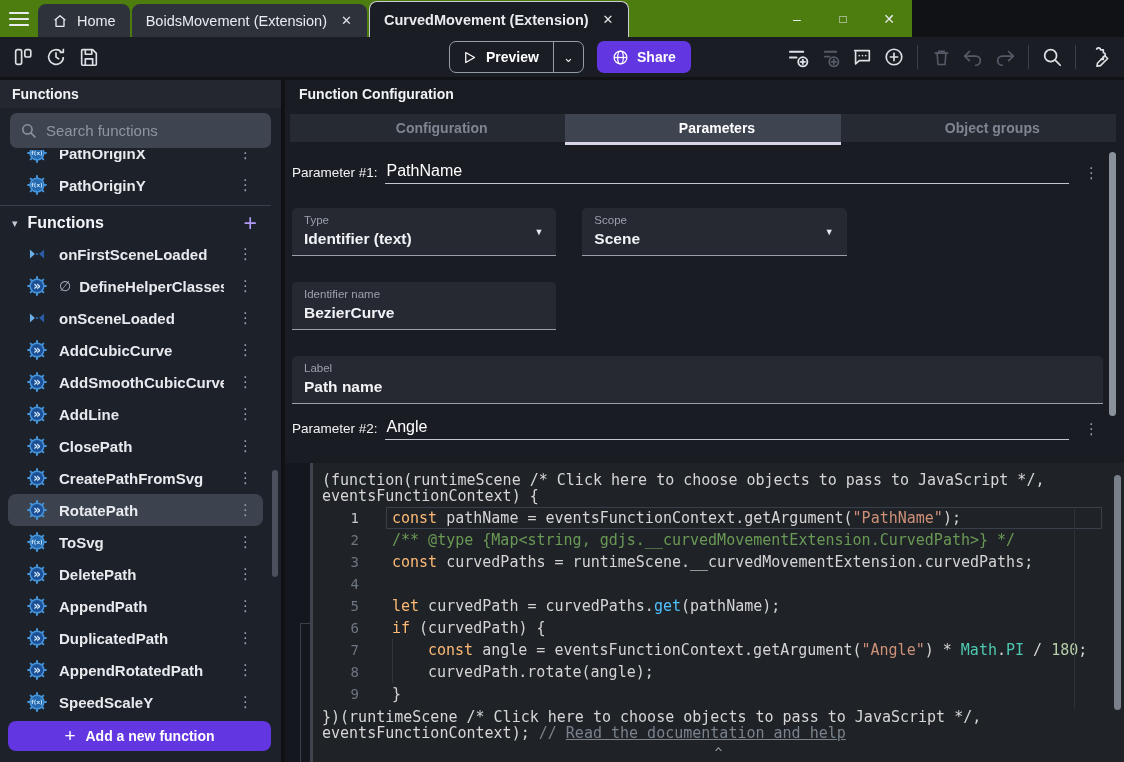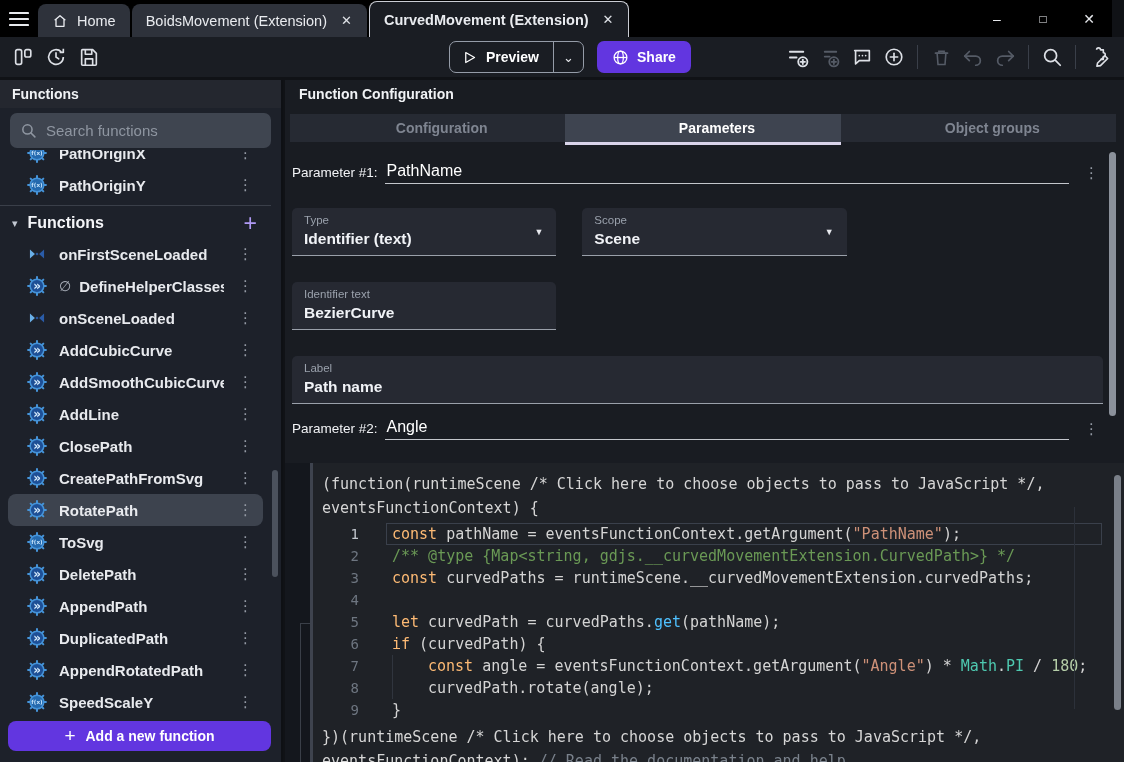--- a/index.html
+++ b/index.html
@@ -1,20 +1,20 @@
 <!DOCTYPE html>
 <html><head>
 <meta charset="utf-8">
 <style>
   * { margin:0; padding:0; box-sizing:border-box; }
   html,body { width:1124px; height:762px; overflow:hidden; }
   body { font-family:"Liberation Sans","DejaVu Sans",sans-serif; background:#101216; color:#e9ebef; position:relative; }
 
   
-  .titlebar { position:absolute; left:0; top:0; width:1112px; height:37px; background:#000000; display:flex; align-items:flex-start; }
+  .titlebar { position:absolute; left:0; top:0; width:912px; height:37px; background:#4d7c0f; display:flex; align-items:flex-start; }
   .menu-btn { width:38px; height:37px; display:flex; align-items:center; justify-content:center; cursor:pointer; }
   .tb-tabs { display:flex; align-items:flex-end; height:37px; }
   .tab { height:33px; margin-top:4px; display:flex; align-items:center; gap:9px; padding:0 14px; background:#2e323b; border-radius:8px 8px 0 0; margin-right:2px; font-size:14.5px; color:#e9ebef; cursor:pointer; }
   .tab.active { background:#1a1d23; border:1px solid #c9ccd3; border-bottom:none; height:36px; margin-top:1px; font-weight:700; }
   .tab .tab-label { white-space:nowrap; }
   .tab .tab-close { font-size:13px; color:#dfe2e7; padding:2px 1px; margin-left:4px; }
   .win-controls { position:absolute; right:0; top:0; height:37px; display:flex; align-items:center; }
   .win-btn { width:46px; height:37px; display:flex; align-items:center; justify-content:center; font-size:14px; color:#e6e8ec; cursor:pointer; }
 
   
@@ -72,21 +72,21 @@
   .field .f-label { position:absolute; left:12px; top:6px; font-size:11.5px; color:#9aa1ac; }
   .field .f-value { position:absolute; left:12px; bottom:7px; font-size:15.5px; font-weight:600; color:#f1f3f7; }
   .field .f-arrow { position:absolute; right:13px; top:50%; transform:translateY(-50%); font-size:9px; color:#e7e9ee; }
   .main-scrollbar { position:absolute; right:8px; top:72px; width:7px; height:264px; border-radius:4px; background:#8b919b; }
 
   
   .code-region { position:absolute; left:0; top:383px; width:839px; height:299px; background:#14171d; }
   .code-leftbar { position:absolute; left:25px; top:0; width:3px; height:100%; background:#3e434e; }
   .bracket-guide { position:absolute; left:15px; top:160px; width:12px; height:139px; border-left:1px solid #3a3f48; border-top:1px solid #3a3f48; }
   .editor { position:absolute; left:28px; top:0; width:811px; height:299px; background:#1f2227; font-family:"DejaVu Sans Mono",monospace; font-size:15px; color:#d4d4d4; cursor:text; }
-  .editor pre { font-family:inherit; font-size:15px; line-height:24px; padding-left:9px; white-space:pre; color:#d6d6d6; }
+  .editor pre { font-family:inherit; font-size:15px; line-height:16px; padding-left:9px; white-space:pre; color:#d6d6d6; }
   .wrap-header { padding-top:9px; }
   .code-lines { margin-top:3px; }
   .code-line { display:flex; height:22px; align-items:center; }
   .ln { width:46px; flex:none; text-align:right; color:#6e7681; font-size:14px; }
   .code-line.active .ln { color:#c2c7ce; }
   .line-body { flex:1; margin-left:27px; margin-right:22px; position:relative; padding:1px 5px; border:1px solid transparent; white-space:pre; }
   .code-line.active .line-body { border-color:#3a404b; }
   .line-body.ind::before { content:""; position:absolute; left:5px; top:-1px; bottom:-1px; border-left:1px solid #30353e; }
   .tk-kw { color:#fdba74; } .tk-str { color:#ce9178; } .tk-com { color:#6a9955; }
   .tk-meth { color:#4fc1ff; } .tk-cls { color:#4ec9b0; } .tk-num { color:#b5cea8; } .tk-pl { color:#d4d4d4; }
@@ -643,21 +643,21 @@
           <span class="f-label">Type</span>
           <span class="f-value">Identifier (text)</span>
           <span class="f-arrow">▼</span>
         </div>
         <div class="field third">
           <span class="f-label">Scope</span>
           <span class="f-value">Scene</span>
           <span class="f-arrow">▼</span>
         </div>
         <div class="field third">
-          <span class="f-label">Identifier text</span>
+          <span class="f-label">Identifier name</span>
           <span class="f-value">BezierCurve</span>
         </div>
         <div class="field full">
           <span class="f-label">Label</span>
           <span class="f-value">Path name</span>
         </div>
       </div>
       <div class="param-heading">
         <span class="ph-label">Parameter #2:</span>
         <div class="ph-name-field">Angle</div>

